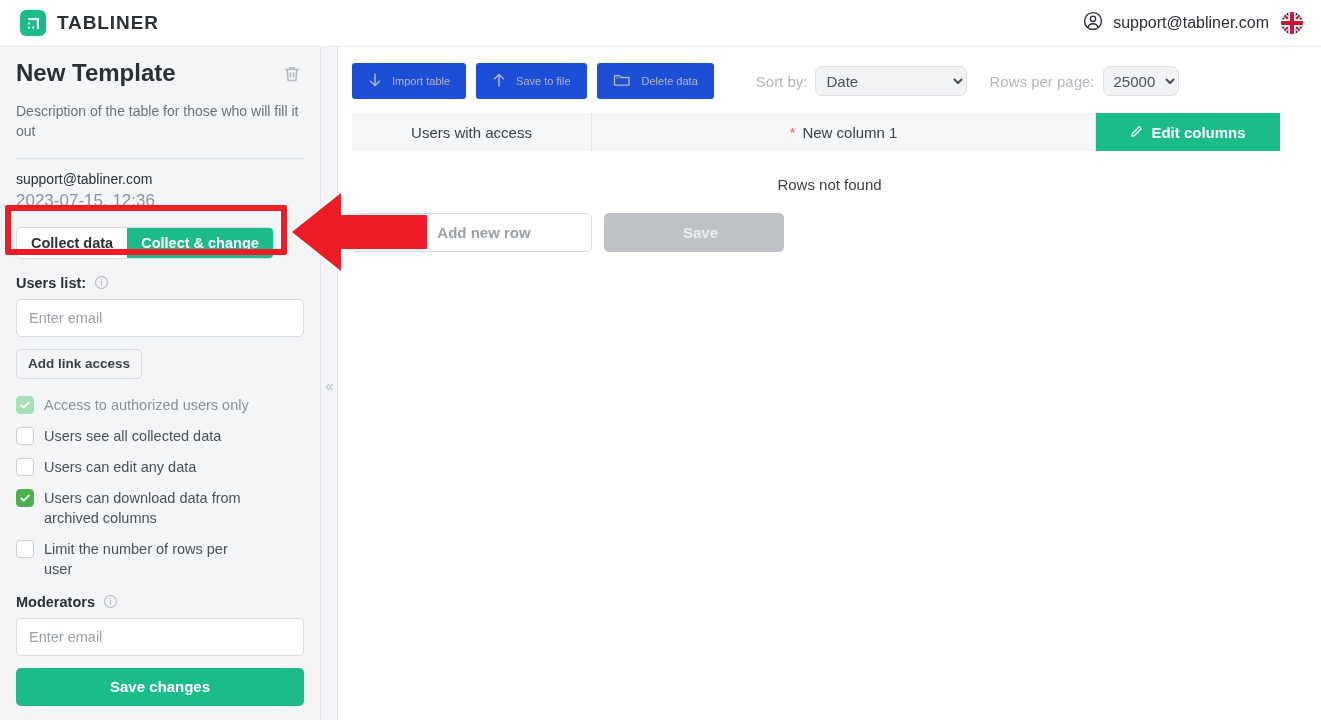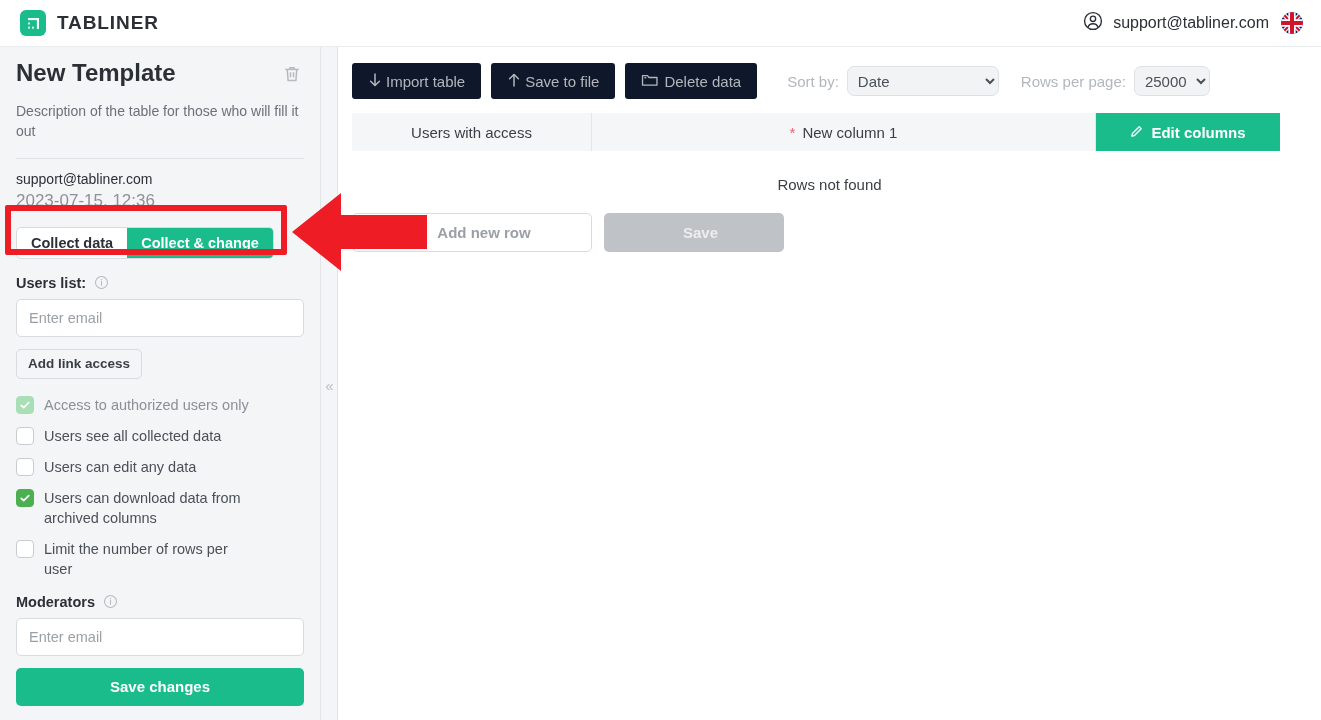--- a/index.html
+++ b/index.html
@@ -123,28 +123,28 @@
 
   
   .main {
     position: absolute; left: 338px; top: 47px; width: 983px; height: 673px;
     background: #ffffff;
   }
   .toolbar {
     display: flex; align-items: center; padding: 16px 0 0 14px; gap: 10px;
   }
   .tool-btn {
-    display: flex; align-items: center; gap: 4px; height: 36px; padding: 0 16px;
-    background: #0f172a; border: none; border-radius: 3px;
-    font-size: 15px; color: #b3b7bc; cursor: pointer;
+    display: flex; align-items: center; gap: 10px; height: 36px; padding: 0 16px;
+    background: #1d4ed8; border: none; border-radius: 3px;
+    font-size: 11px; color: #b3b7bc; cursor: pointer;
     font-family: "Liberation Sans", sans-serif;
   }
   .tool-ico { display: block; color: #b3b7bc; }
 
-  .sortgroup { display: flex; align-items: center; gap: 8px; margin-left: 20px; }
+  .sortgroup { display: flex; align-items: center; gap: 8px; margin-left: 32px; }
   .sort-lbl { font-size: 15px; color: #b3b7bc; }
   .sel {
     height: 30px; border: 1px solid #dfe1e4; border-radius: 7px;
     background: #f2f3f5; font-size: 15px; color: #4a5057; padding: 0 6px;
     font-family: "Liberation Sans", sans-serif; cursor: pointer;
   }
   .sel-date { width: 152px; }
   .sel-rows { width: 76px; }
 
   .table-head {

